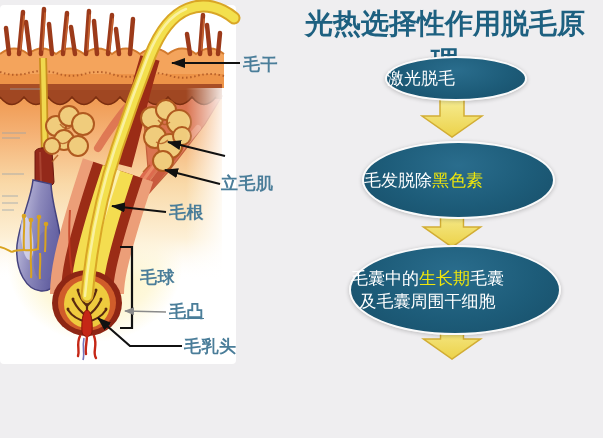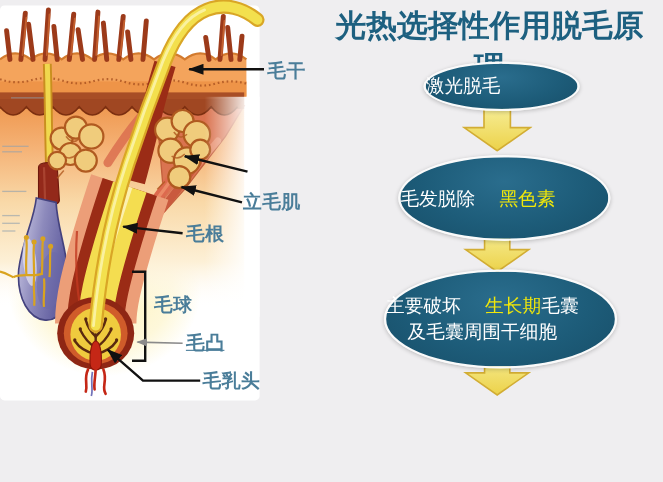--- a/index.html
+++ b/index.html
@@ -35,21 +35,21 @@
     text-align:center;font-size:28px;font-weight:bold;color:var(--title-color);
   }
   .flow-step{
     position:absolute;border-radius:50%;z-index:2;
     background:radial-gradient(ellipse at 50% 30%, #2a6d8d 0%, var(--ellipse-fill) 55%, #174e68 100%);
     border:2px solid #fafafa;
     box-shadow:0 1px 4px rgba(0,0,0,.22);
     display:flex;align-items:center;justify-content:flex-start;
     color:#fff;font-size:17px;line-height:23px;text-align:center;font-family:Liberation Serif, serif;
   }
-  .flow-step .hl{color:var(--hl-color);margin-left:22px;}
+  .flow-step .hl{color:var(--hl-color);}
   .step1{left:385px;top:56px;width:138px;height:41px;}
   .step2{left:362px;top:141px;width:189px;height:74px;}
   .step3{left:349px;top:245px;width:208px;height:86px;}
   .step4{left:387px;top:357px;width:137px;height:61px;}
   .flow-arrow{position:absolute;z-index:1;}
   .arr1{left:420px;top:92px;}
   .arr2{left:420px;top:204px;}
   .arr3{left:420px;top:316px;}
   .hidden-defs{position:absolute;width:0;height:0;}
 </style>
@@ -293,17 +293,17 @@
         <div><span>激光脱毛</span></div>
       </div>
     </div>
   <div class="flow-step step2">
       <div class="step-lines">
         <div><span>毛发脱除</span><span class="hl">黑色素</span></div>
       </div>
     </div>
   <div class="flow-step step3">
       <div class="step-lines">
-        <div><span>主要破坏</span><span class="hl">生长期</span><span>毛囊</span></div>
+        <div><span>毛囊中的</span><span class="hl">生长期</span><span>毛囊</span></div>
         <div><span>及毛囊周围干细胞</span></div>
       </div>
     </div>
 </div>
 
 </body></html>

